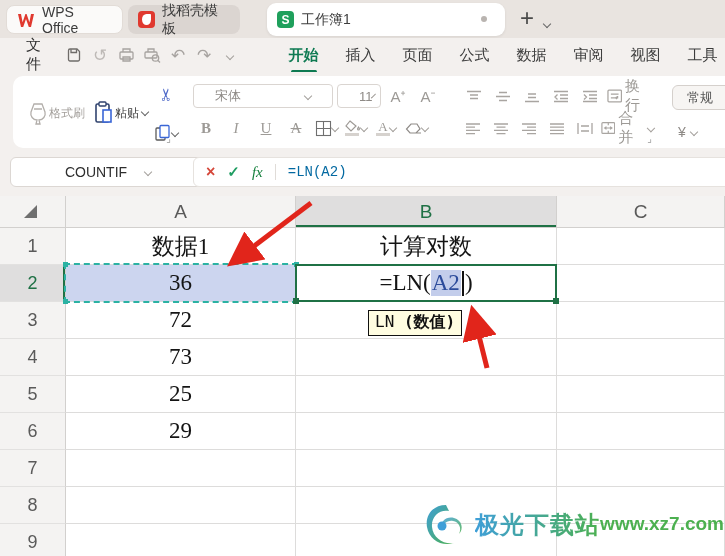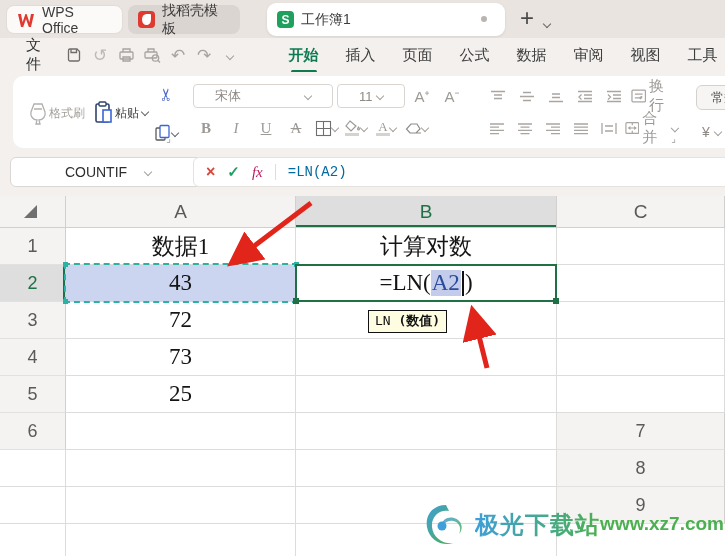--- a/index.html
+++ b/index.html
@@ -60,21 +60,21 @@
   .numgrp { display:flex; flex-direction:column; justify-content:space-between; padding:3px 0 4px 2px; }
   .pill { border:1px solid #d5d0cc; border-radius:6px; height:25px; min-width:72px; display:flex; align-items:center; padding:0 14px; font-size:13px; color:#555; background:#f7f5f3; }
   .cur { font-size:14px; color:#8e8a86; display:flex; align-items:center; gap:5px; padding-left:6px; }
 
   
   .fbar { position:absolute; top:152px; left:0; right:0; height:44px; background:#f3f0ee; }
   .namebox { position:absolute; left:10px; top:5px; width:196px; height:30px; background:#fff; border:1px solid #dcd7d3; border-radius:6px; display:flex; align-items:center; justify-content:center; gap:18px; font-size:14px; color:#2e2e2e; }
   .fpanel { position:absolute; left:193px; top:5px; right:-8px; height:30px; background:#fff; border:1px solid #e6e2de; border-radius:6px; display:flex; align-items:center; padding-left:12px; gap:12px; }
   .fb-x { color:#d5473a; font-size:16px; font-weight:bold; }
   .fb-ok { color:#1f9d62; font-size:15px; font-weight:bold; }
-  .fb-fx { font-family:"Liberation Serif",serif; font-style:italic; font-size:15px; color:#be185d; }
+  .fb-fx { font-family:"Liberation Serif",serif; font-style:italic; font-size:15px; color:#15803d; }
   .fb-sep { width:1px; height:16px; background:#e0dcd8; }
   .fb-text { font-family:"Liberation Mono",monospace; font-size:14px; color:#0369a1; }
 
   
   .grid { position:absolute; top:196px; left:0; width:725px; height:365px; background:#fff;
           display:grid; grid-template-columns:66px 230px 261px 168px; grid-template-rows:32px repeat(9,37px); }
   .hc { background:#f4f3f2; border-right:1px solid #d2d0ce; border-bottom:1px solid #d2d0ce; display:flex; align-items:center; justify-content:center; font-size:19px; color:#5a5a5a; }
   .hc.hsel { background:#dfdede; color:#1f7145; box-shadow:inset 0 -2px 0 #1f7145; }
   .rh { background:#f4f3f2; border-right:1px solid #d2d0ce; border-bottom:1px solid #e2e1e0; display:flex; align-items:center; justify-content:center; font-size:18px; color:#5a5a5a; }
   .rh.hsel { background:#dfdede; color:#1f7145; box-shadow:inset -2px 0 0 #1f7145; }
@@ -86,21 +86,21 @@
 
   
   .sel-dash { position:absolute; left:64px; top:67px; width:234px; height:40px; border:2px dashed #2bb2a3; pointer-events:none; }
   .hdl { position:absolute; width:5px; height:5px; background:#2bb2a3; }
   .edit-cell { position:absolute; left:295px; top:68px; width:262px; height:38px; border:2px solid #1f7145; display:flex; align-items:center; justify-content:center; background:#fff;
                font-family:"Liberation Serif","DejaVu Serif",serif; font-size:23px; color:#141414; }
   .edit-cell .ref { background:#c3cdeb; color:#2c4b9b; padding:0 1px; }
   .caret { display:inline-block; width:2px; height:25px; background:#111; margin:0 1px; vertical-align:-4px; }
   .ghdl { position:absolute; width:6px; height:6px; background:#1f7145; }
   .fn-tip { position:absolute; left:368px; top:114px; background:#fffde1; border:1px solid #111; padding:1px 6px 2px 6px;
-            font-family:"DejaVu Sans Mono",monospace; font-size:13px; color:#111; white-space:nowrap; }
+            font-family:"DejaVu Sans Mono",monospace; font-size:16px; color:#111; white-space:nowrap; }
   .fn-tip b { font-weight:bold; }
 
   
   .arrows { position:absolute; left:0; top:0; width:725px; height:556px; pointer-events:none; z-index:40; }
 
   
   .wm { position:absolute; right:1px; bottom:5px; display:flex; align-items:center; gap:4px; z-index:30; }
   .wm-txt { display:flex; flex-direction:row; align-items:center; }
   .wm-title { font-size:24px; font-weight:bold; letter-spacing:1px; background:linear-gradient(90deg,#3f9fd8,#4cb050); -webkit-background-clip:text; background-clip:text; color:transparent; }
   .wm-url { font-size:19px; font-weight:bold; color:#4cb050; margin-top:-2px; }
@@ -206,21 +206,21 @@
       </div>
 
       <div class="rdiv"></div>
 
       <div class="rgroup fontgrp">
         <div class="frow">
           <div class="selbox" style="width:140px;">
             <span>宋体</span>
             <span class="chev dim"></span>
           </div>
-          <div class="selbox" style="width:68px;">
+          <div class="selbox" style="width:44px;">
             <span>11</span>
             <span class="chev dim"></span>
           </div>
           <span class="ib">A⁺</span>
           <span class="ib">A⁻</span>
         </div>
         <div class="frow">
           <span class="ib glyB">B</span>
           <span class="ib glyI">I</span>
           <span class="ib glyU">U</span>
@@ -364,40 +364,41 @@
     <div class="hc">A</div>
     <div class="hc hsel">B</div>
     <div class="hc">C</div>
 
     <div class="rh">1</div>
     <div class="cell">数据1</div>
     <div class="cell">计算对数</div>
     <div class="cell"></div>
 
     <div class="rh hsel">2</div>
-    <div class="cell selfill">43</div>
+    <div class="cell selfill">36</div>
     <div class="cell"></div>
     <div class="cell"></div>
 
     <div class="rh">3</div>
     <div class="cell">72</div>
     <div class="cell"></div>
     <div class="cell"></div>
 
     <div class="rh">4</div>
     <div class="cell">73</div>
     <div class="cell"></div>
     <div class="cell"></div>
 
     <div class="rh">5</div>
     <div class="cell">25</div>
     <div class="cell"></div>
     <div class="cell"></div>
 
     <div class="rh">6</div>
+    <div class="cell">29</div>
     <div class="cell"></div>
     <div class="cell"></div>
 
     <div class="rh">7</div>
     <div class="cell"></div>
     <div class="cell"></div>
     <div class="cell"></div>
 
     <div class="rh">8</div>
     <div class="cell"></div>

